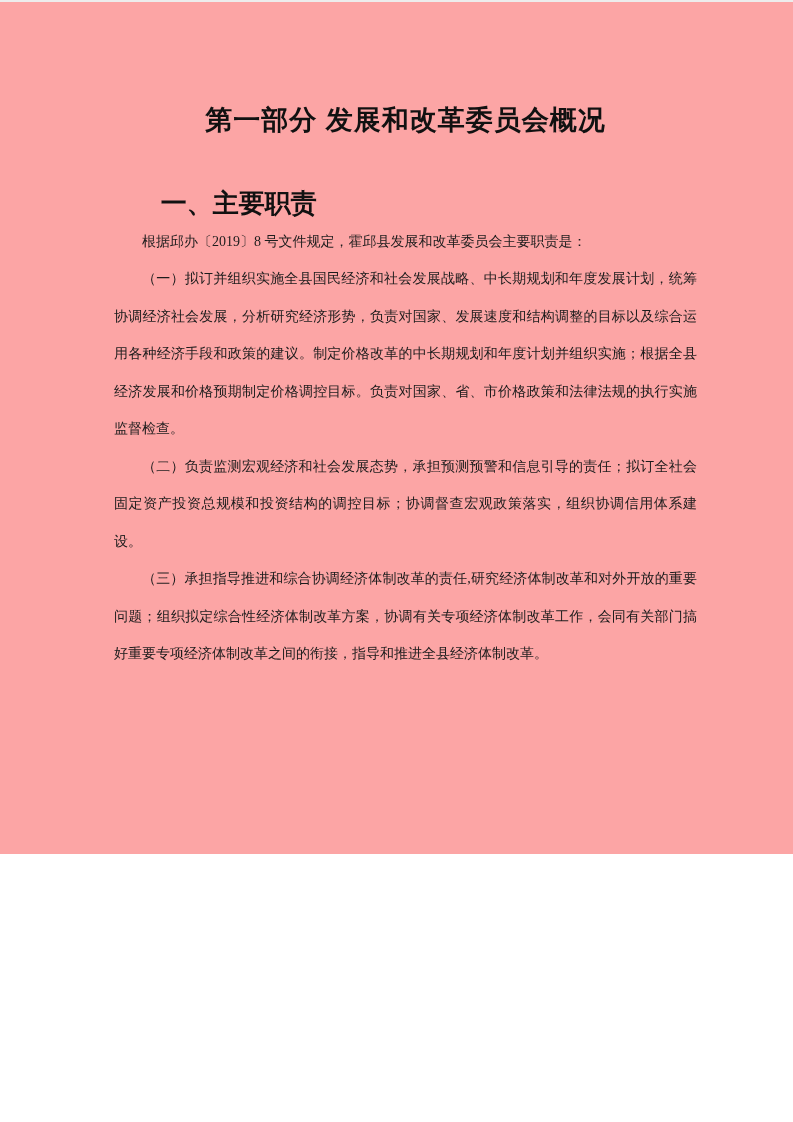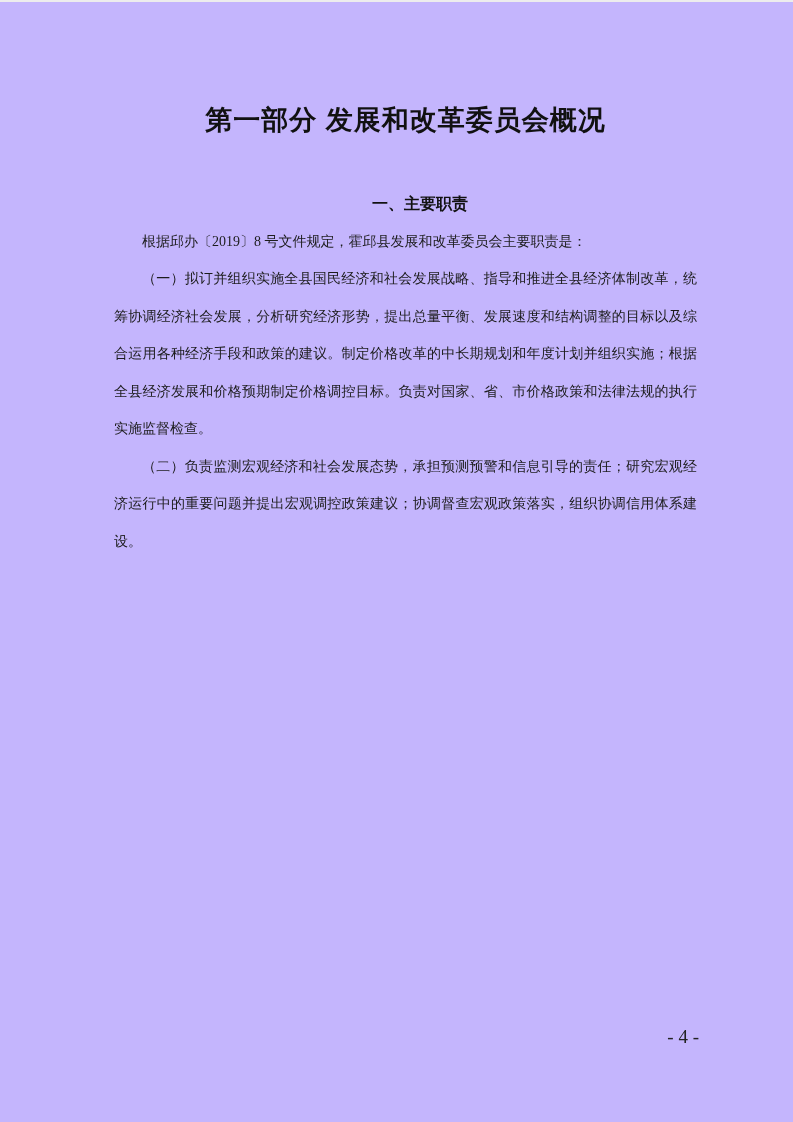--- a/index.html
+++ b/index.html
@@ -3,22 +3,22 @@
 <meta charset="utf-8">
 <style>
   html, body {
     margin: 0;
     padding: 0;
     background: #ffffff;
   }
   .page {
     position: relative;
     width: 793px;
-    height: 1122px;
-    background: #c4b5fd;
+    height: 854px;
+    background: #fca5a5;
     border-top: 2px solid #ededed;
     overflow: hidden;
     box-sizing: border-box;
     color: #1c1c1c;
   }
   .content {
     position: absolute;
     left: 114px;
     top: 98px;
     width: 583px;
@@ -30,25 +30,24 @@
     font-size: 27px;
     line-height: 40px;
     text-align: center;
     letter-spacing: 1px;
     color: #111111;
   }
   .section-heading {
     margin: 45px 0 0 0;
     font-family: "Liberation Sans", "DejaVu Sans", sans-serif;
     font-weight: bold;
-    font-size: 16px;
+    font-size: 26px;
     line-height: 37.5px;
     text-indent: 1.8em;
     color: #111111;
-    text-align: center;
   }
   .body-text p {
     margin: 0;
     font-family: "Liberation Serif", "DejaVu Serif", serif;
     font-size: 14px;
     line-height: 37.5px;
     text-align: justify;
     text-justify: inter-ideograph;
     text-indent: 2em;
     color: #1c1c1c;
@@ -67,19 +66,20 @@
 <body>
 
 <div class="page">
   <div class="content">
     <h1 class="doc-title">第一部分 发展和改革委员会概况</h1>
 
     <h2 class="section-heading">一、主要职责</h2>
 
     <div class="body-text">
       <p>根据邱办〔2019〕8 号文件规定，霍邱县发展和改革委员会主要职责是：</p>
-      <p>（一）拟订并组织实施全县国民经济和社会发展战略、指导和推进全县经济体制改革，统筹协调经济社会发展，分析研究经济形势，提出总量平衡、发展速度和结构调整的目标以及综合运用各种经济手段和政策的建议。制定价格改革的中长期规划和年度计划并组织实施；根据全县经济发展和价格预期制定价格调控目标。负责对国家、省、市价格政策和法律法规的执行实施监督检查。</p>
-      <p>（二）负责监测宏观经济和社会发展态势，承担预测预警和信息引导的责任；研究宏观经济运行中的重要问题并提出宏观调控政策建议；协调督查宏观政策落实，组织协调信用体系建设。</p>
+      <p>（一）拟订并组织实施全县国民经济和社会发展战略、中长期规划和年度发展计划，统筹协调经济社会发展，分析研究经济形势，负责对国家、发展速度和结构调整的目标以及综合运用各种经济手段和政策的建议。制定价格改革的中长期规划和年度计划并组织实施；根据全县经济发展和价格预期制定价格调控目标。负责对国家、省、市价格政策和法律法规的执行实施监督检查。</p>
+      <p>（二）负责监测宏观经济和社会发展态势，承担预测预警和信息引导的责任；拟订全社会固定资产投资总规模和投资结构的调控目标；协调督查宏观政策落实，组织协调信用体系建设。</p>
+      <p>（三）承担指导推进和综合协调经济体制改革的责任,研究经济体制改革和对外开放的重要问题；组织拟定综合性经济体制改革方案，协调有关专项经济体制改革工作，会同有关部门搞好重要专项经济体制改革之间的衔接，指导和推进全县经济体制改革。</p>
     </div>
   </div>
 
   <div class="page-number">- 4 -</div>
 </div>
 
 </body></html>

